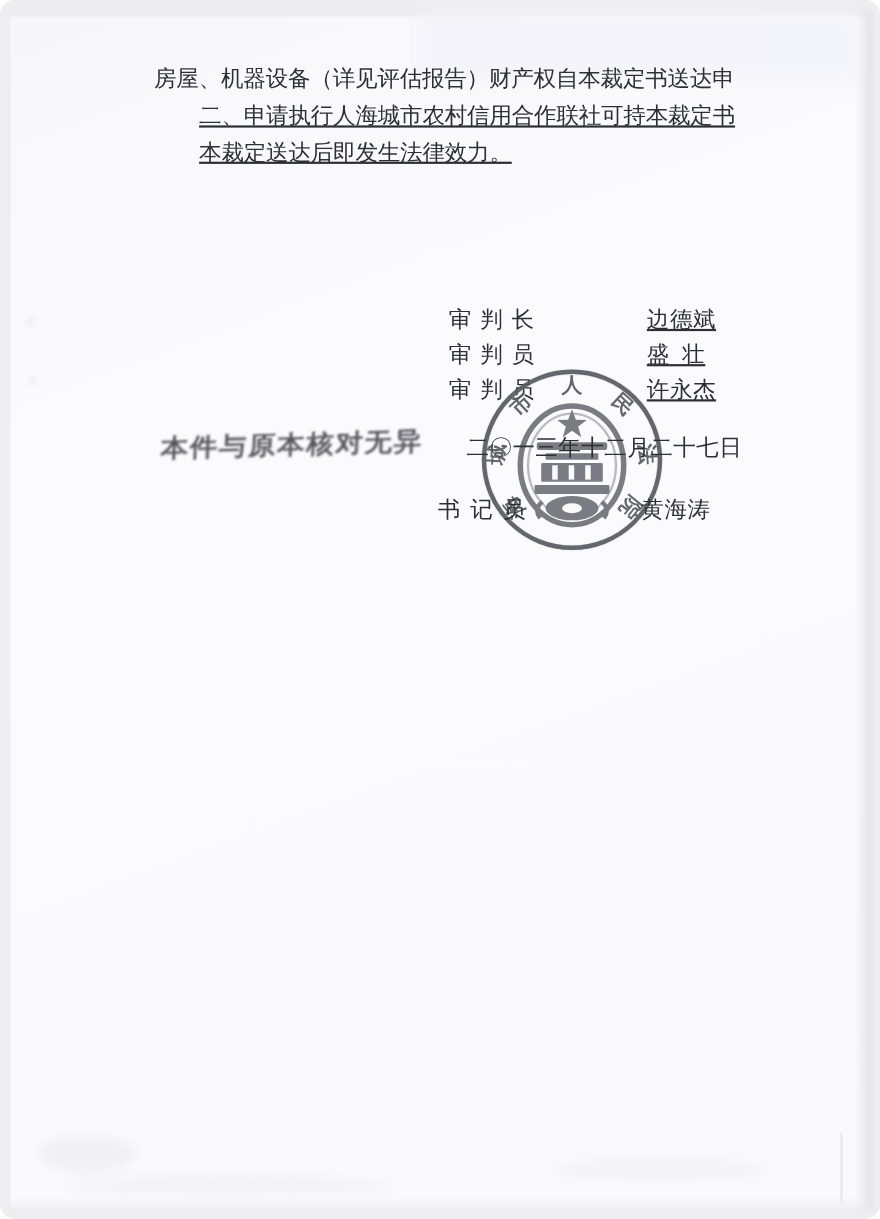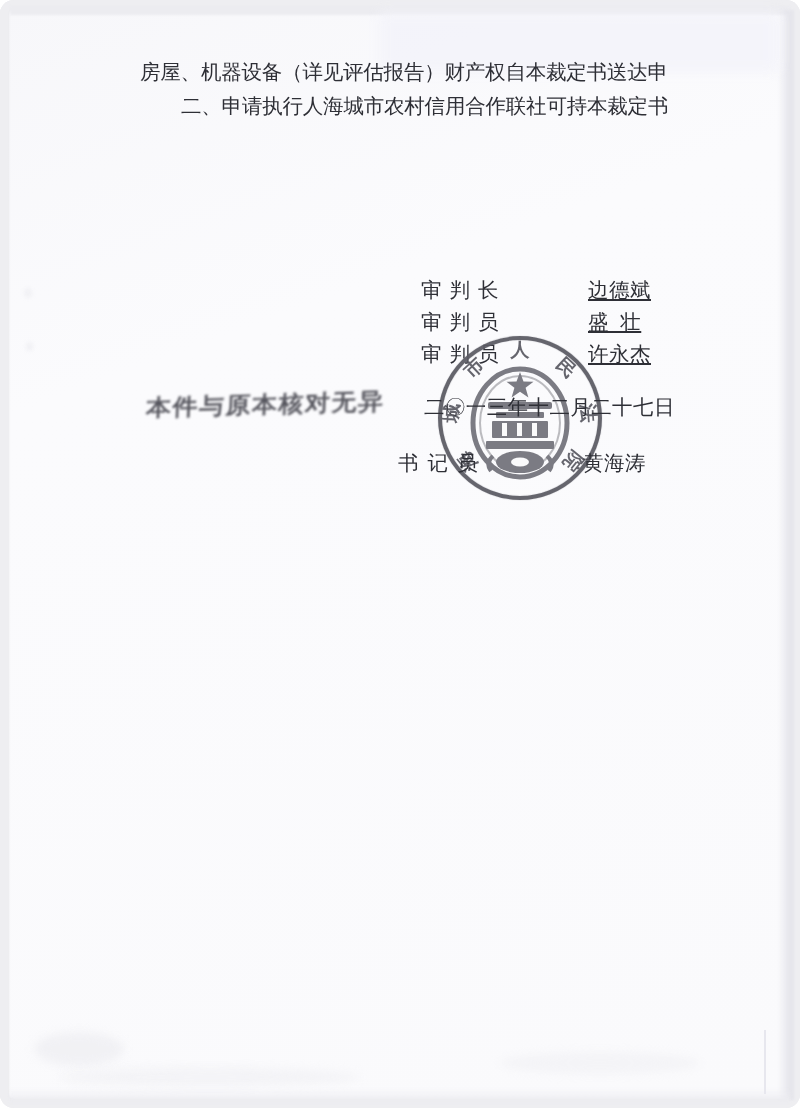--- a/index.html
+++ b/index.html
@@ -22,26 +22,26 @@
   .edge-bottom{position:absolute;bottom:6px;left:10px;width:780px;height:14px;
     background:linear-gradient(0deg,#ececf0,rgba(236,236,240,0));filter:blur(1.5px);}
   .tint-topright{position:absolute;top:12px;left:380px;width:400px;height:60px;
     background:#f3f3fa;filter:blur(6px);opacity:.8;}
 
   
   .doc-body{position:absolute;left:140px;top:56px;width:560px;
     font-size:20.5px;line-height:33.5px;font-weight:500;letter-spacing:-0.2px;
     white-space:nowrap;}
   .doc-body .line{height:33.5px;}
-  .doc-body .line.indent{padding-left:41px;}
+  .doc-body .line.indent{padding-left:41px;text-decoration:underline;}
 
   
   .sig-block{position:absolute;left:405px;top:276px;width:300px;font-size:20.5px;font-weight:500;}
   .sig-row{position:relative;height:32px;}
-  .sig-role{position:absolute;left:16px;letter-spacing:8px;white-space:nowrap;}
+  .sig-role{position:absolute;left:3px;letter-spacing:8px;white-space:nowrap;}
   .sig-name{position:absolute;left:183px;white-space:pre;letter-spacing:0.5px;text-decoration:underline;}
 
   .date-line{position:absolute;left:424px;top:393px;font-size:20.5px;font-weight:500;
     letter-spacing:0.4px;white-space:nowrap;z-index:3;}
   .clerk-row{position:absolute;left:398px;top:449px;font-size:20.5px;font-weight:500;z-index:3;width:300px;}
   .clerk-role{position:absolute;left:0;letter-spacing:9px;white-space:nowrap;text-align:right;}
   .clerk-name{position:absolute;left:185px;letter-spacing:0.5px;white-space:nowrap;}
 
   
   .verify-stamp{position:absolute;left:146px;top:388px;z-index:2;
@@ -76,20 +76,21 @@
 <div class="page" style="--ink: #2e2f36; --seal: #5a5a63; --stamp: #45454d;">
 
   <div class="edge-top"></div>
   <div class="edge-right"></div>
   <div class="edge-bottom"></div>
   <div class="tint-topright"></div>
 
   <div class="doc-body">
     <div class="line">房屋、机器设备（详见评估报告）财产权自本裁定书送达申</div>
     <div class="line indent">二、申请执行人海城市农村信用合作联社可持本裁定书</div>
+    <div class="line indent">本裁定送达后即发生法律效力。</div>
   </div>
 
   <div class="sig-block">
     <div class="sig-row">
       <span class="sig-role">审判长</span>
       <span class="sig-name">边德斌</span>
     </div>
     <div class="sig-row">
       <span class="sig-role">审判员</span>
       <span class="sig-name">盛  壮</span>

